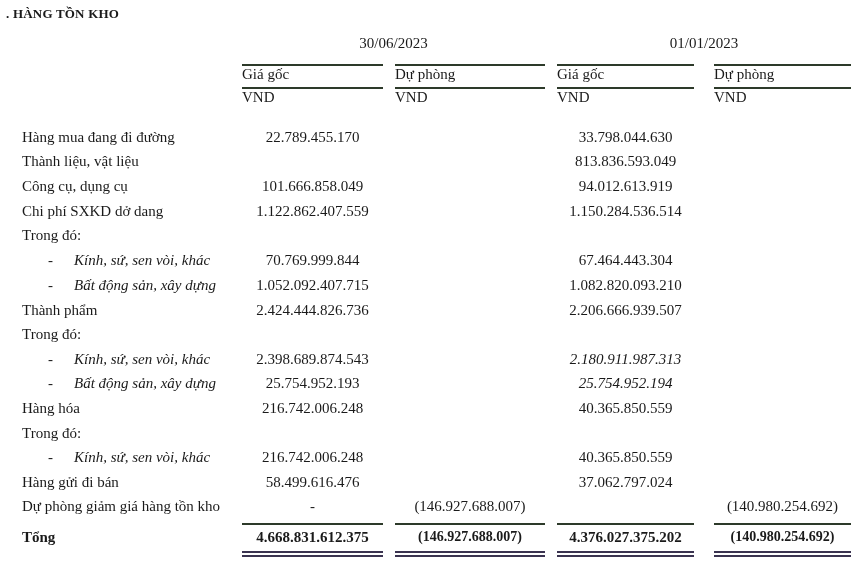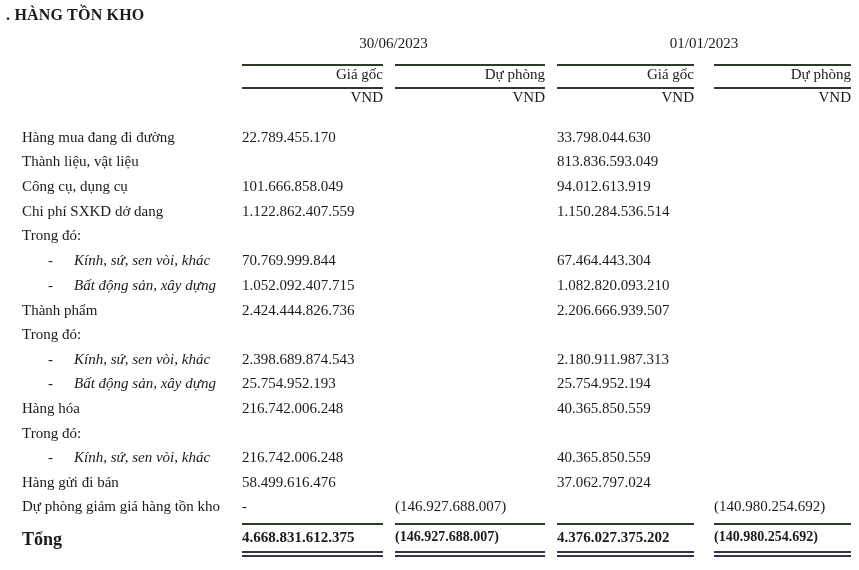--- a/index.html
+++ b/index.html
@@ -1,27 +1,27 @@
 <!DOCTYPE html>
 <html><head>
 <meta charset="utf-8">
 <style>
   html, body { margin:0; padding:0; background:#ffffff; }
   body { width:859px; height:570px; position:relative; overflow:hidden;
          font-family:"Liberation Serif", "DejaVu Serif", serif; color:#1a1a1a; }
-  .title { position:absolute; left:6px; top:6px; font-size:16px; font-weight:bold; letter-spacing:0.2px; }
+  .title { position:absolute; left:6px; top:6px; font-size:13px; font-weight:bold; letter-spacing:0.2px; }
   .date { position:absolute; top:35px; font-size:15px; text-align:center; }
-  .hdr { position:absolute; font-size:15px; text-align:right; }
+  .hdr { position:absolute; font-size:15px; }
   .rule { position:absolute; height:0; border-top:2px solid #2d3a2a; }
   .row { position:absolute; left:0; width:859px; height:24px; font-size:15px; }
   .lbl { position:absolute; left:22px; top:0; white-space:nowrap; }
   .lbl.sub { left:22px; font-style:italic;margin-left:26px; }
   .lbl .dash { display:inline-block; width:26px; font-style:normal; }
-  .num { position:absolute; top:0; text-align:left; white-space:nowrap; }
-  .num.it { }
+  .num { position:absolute; top:0; text-align:center; white-space:nowrap; }
+  .num.it { font-style:italic; }
   .c1 { left:242px; width:141px; }
   .c2 { left:395px; width:150px; }
   .c3 { left:557px; width:137px; }
   .c4 { left:714px; width:137px; }
   .bold { font-weight:bold; }
   .total .num { font-size:14px; }
   .dbl { position:absolute; height:2px; border-top:2px solid #3a3350; border-bottom:2px solid #3a3350; }
 </style>
 </head>
 <body>
@@ -125,21 +125,21 @@
   <span class="num c2">(146.927.688.007)</span>
   <span class="num c4">(140.980.254.692)</span>
 </div>
 
 <div class="rule" style="left:242px;width:141px;top:523px;"></div>
 <div class="rule" style="left:395px;width:150px;top:523px;"></div>
 <div class="rule" style="left:557px;width:137px;top:523px;"></div>
 <div class="rule" style="left:714px;width:137px;top:523px;"></div>
 
 <div class="row total bold" style="top:529px;">
-  <span class="lbl" style="font-size:18px;">Tổng</span>
+  <span class="lbl" style="font-size:15px;">Tổng</span>
   <span class="num c1" style="font-size:15px;">4.668.831.612.375</span>
   <span class="num c2">(146.927.688.007)</span>
   <span class="num c3" style="font-size:15px;">4.376.027.375.202</span>
   <span class="num c4">(140.980.254.692)</span>
 </div>
 
 <div class="dbl" style="left:242px;width:141px;top:551px;"></div>
 <div class="dbl" style="left:395px;width:150px;top:551px;"></div>
 <div class="dbl" style="left:557px;width:137px;top:551px;"></div>
 <div class="dbl" style="left:714px;width:137px;top:551px;"></div>

